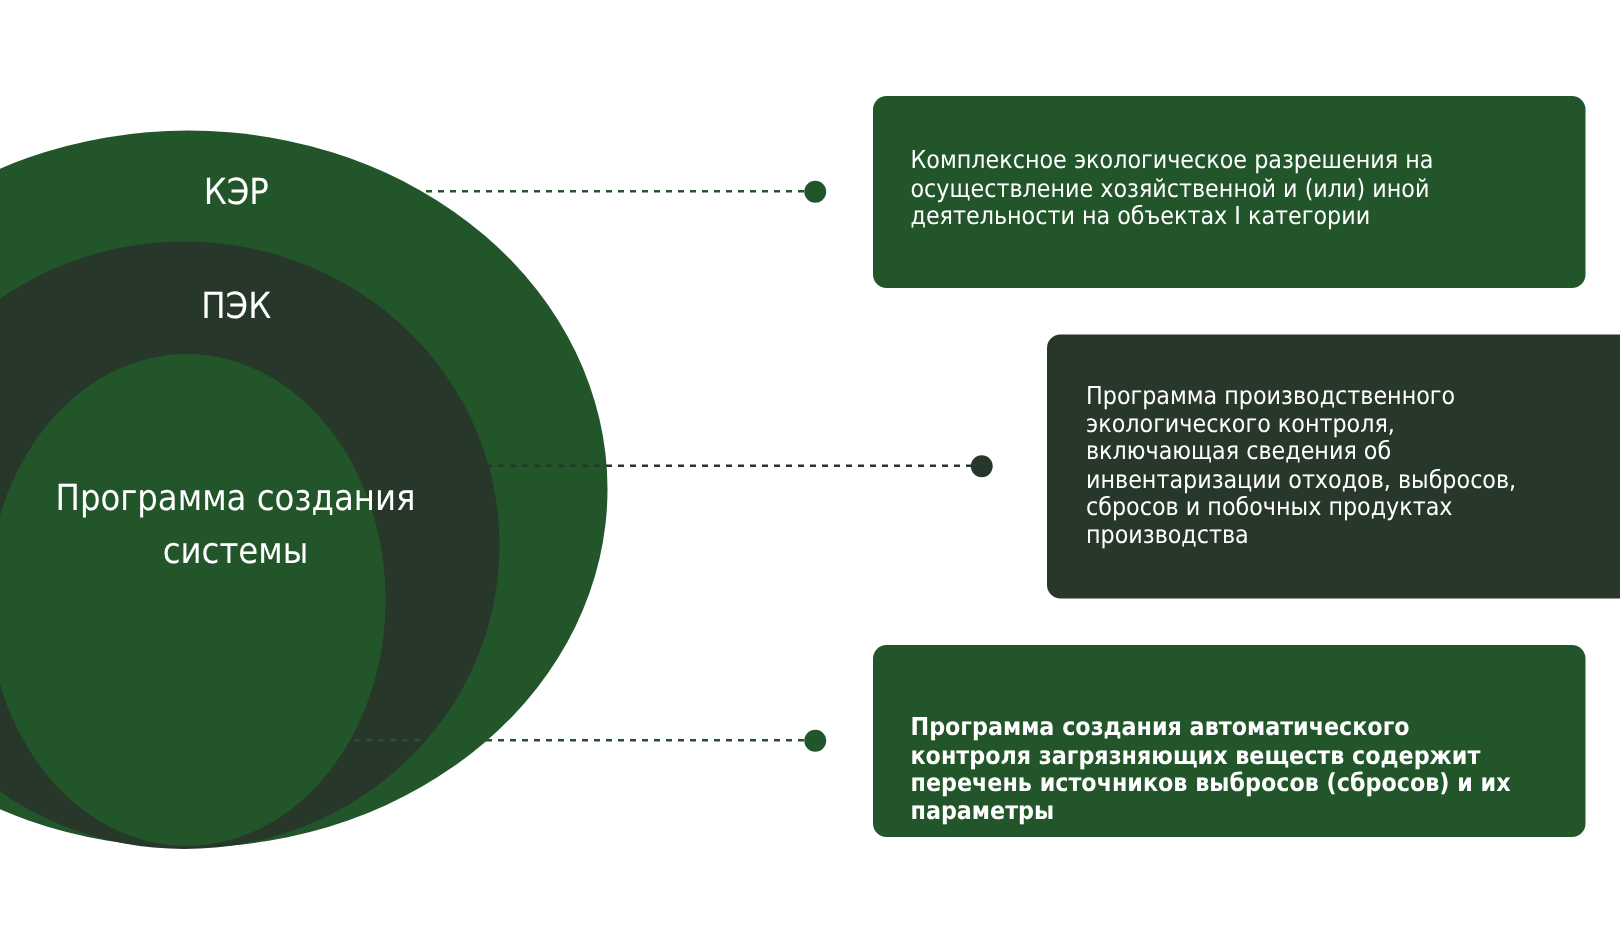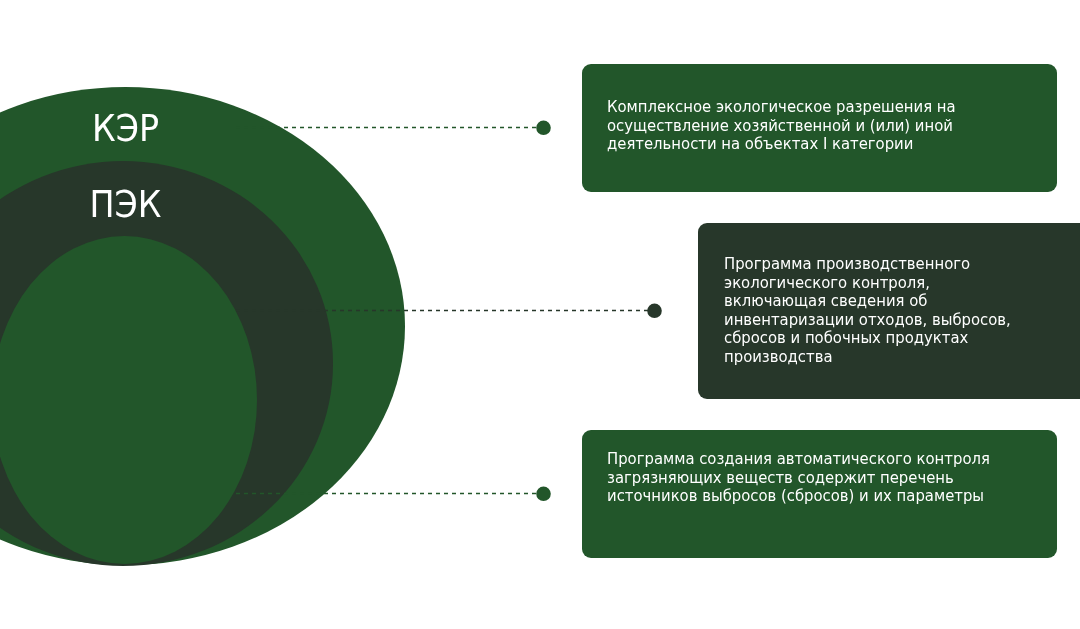--- a/index.html
+++ b/index.html
@@ -7,21 +7,21 @@
        font-family:"DejaVu Sans Condensed","DejaVu Sans",sans-serif;}
   #stage{position:relative;width:1080px;height:629px;overflow:hidden;}
 
   
   .ellipse{position:absolute;border-radius:50%;}
   #ring-outer{left:-153.8px;top:87.1px;width:559.2px;height:478.2px;background:#22562A;}
   #ring-mid{left:-87.5px;top:160.7px;width:420.7px;height:404.9px;background:#27372A;}
   #ring-inner{left:-8.1px;top:236px;width:265.3px;height:328.4px;background:#22562A;}
 
   
-  .ring-label{position:absolute;color:#ffffff;text-align:center;font-size:37px;}
+  .ring-label{position:absolute;color:#ffffff;text-align:center;font-size:24px;padding-left:32px;}
   #label-ker{left:0px;top:113px;width:251px;line-height:31px;white-space:nowrap;}
   #label-pek{left:0px;top:189px;width:251px;line-height:31px;white-space:nowrap;text-align:center;}
   #label-prog{left:-1px;top:315px;width:252px;line-height:34.6px;}
 
   
   #connectors{position:absolute;left:0;top:0;}
 
   
   .card{position:absolute;border-radius:9px;color:#ffffff;padding-left:19px;}
   .card-text{position:absolute;font-size:16.5px;line-height:18.6px;}
@@ -30,20 +30,21 @@
 <body>
 
 <div id="stage">
 
   <div class="ellipse" id="ring-outer"></div>
   <div class="ellipse" id="ring-mid"></div>
   <div class="ellipse" id="ring-inner"></div>
 
   <div class="ring-label" id="label-ker">КЭР</div>
   <div class="ring-label" id="label-pek">ПЭК</div>
+  <div class="ring-label" id="label-prog">Программа создания системы</div>
 
   <svg id="connectors" width="1080" height="629">
     <line x1="236" y1="127.5" x2="543.5" y2="127.5" stroke="#22562A" stroke-width="1.7" stroke-dasharray="4 4"></line>
     <circle cx="543.5" cy="127.8" r="7.3" fill="#22562A"></circle>
 
     <line x1="236" y1="310.5" x2="655" y2="310.5" stroke="#27372A" stroke-width="1.7" stroke-dasharray="4 4"></line>
     <circle cx="654.5" cy="310.8" r="7.3" fill="#27372A"></circle>
 
     <line x1="236" y1="493.5" x2="543.5" y2="493.5" stroke="#22562A" stroke-width="1.7" stroke-dasharray="4 4"></line>
     <circle cx="543.5" cy="493.8" r="7.3" fill="#22562A"></circle>
@@ -51,16 +52,16 @@
 
   <div class="card" style="left:582px;top:64px;width:456px;height:128px;background:#22562A;">
     <div class="card-text" style="left:25px;top:34px;width:365px;">Комплексное экологическое разрешения на осуществление хозяйственной и (или) иной деятельности на объектах I категории</div>
   </div>
 
   <div class="card" style="left:698px;top:223px;width:377px;height:176px;background:#27372A;">
     <div class="card-text" style="left:26px;top:32px;width:300px;">Программа производственного экологического контроля, включающая сведения об инвентаризации отходов, выбросов, сбросов и побочных продуктах производства</div>
   </div>
 
   <div class="card" style="left:582px;top:430px;width:456px;height:128px;background:#22562A;">
-    <div class="card-text" style="left:25px;top:20px;width:400px;">Программа создания автоматического контроля загрязняющих веществ содержит перечень источников выбросов (сбросов) и их параметры</div>
+    <div class="card-text" style="left:25px;top:46px;width:400px;font-weight:bold;">Программа создания автоматического контроля загрязняющих веществ содержит перечень источников выбросов (сбросов) и их параметры</div>
   </div>
 
 </div>
 
 </body></html>

